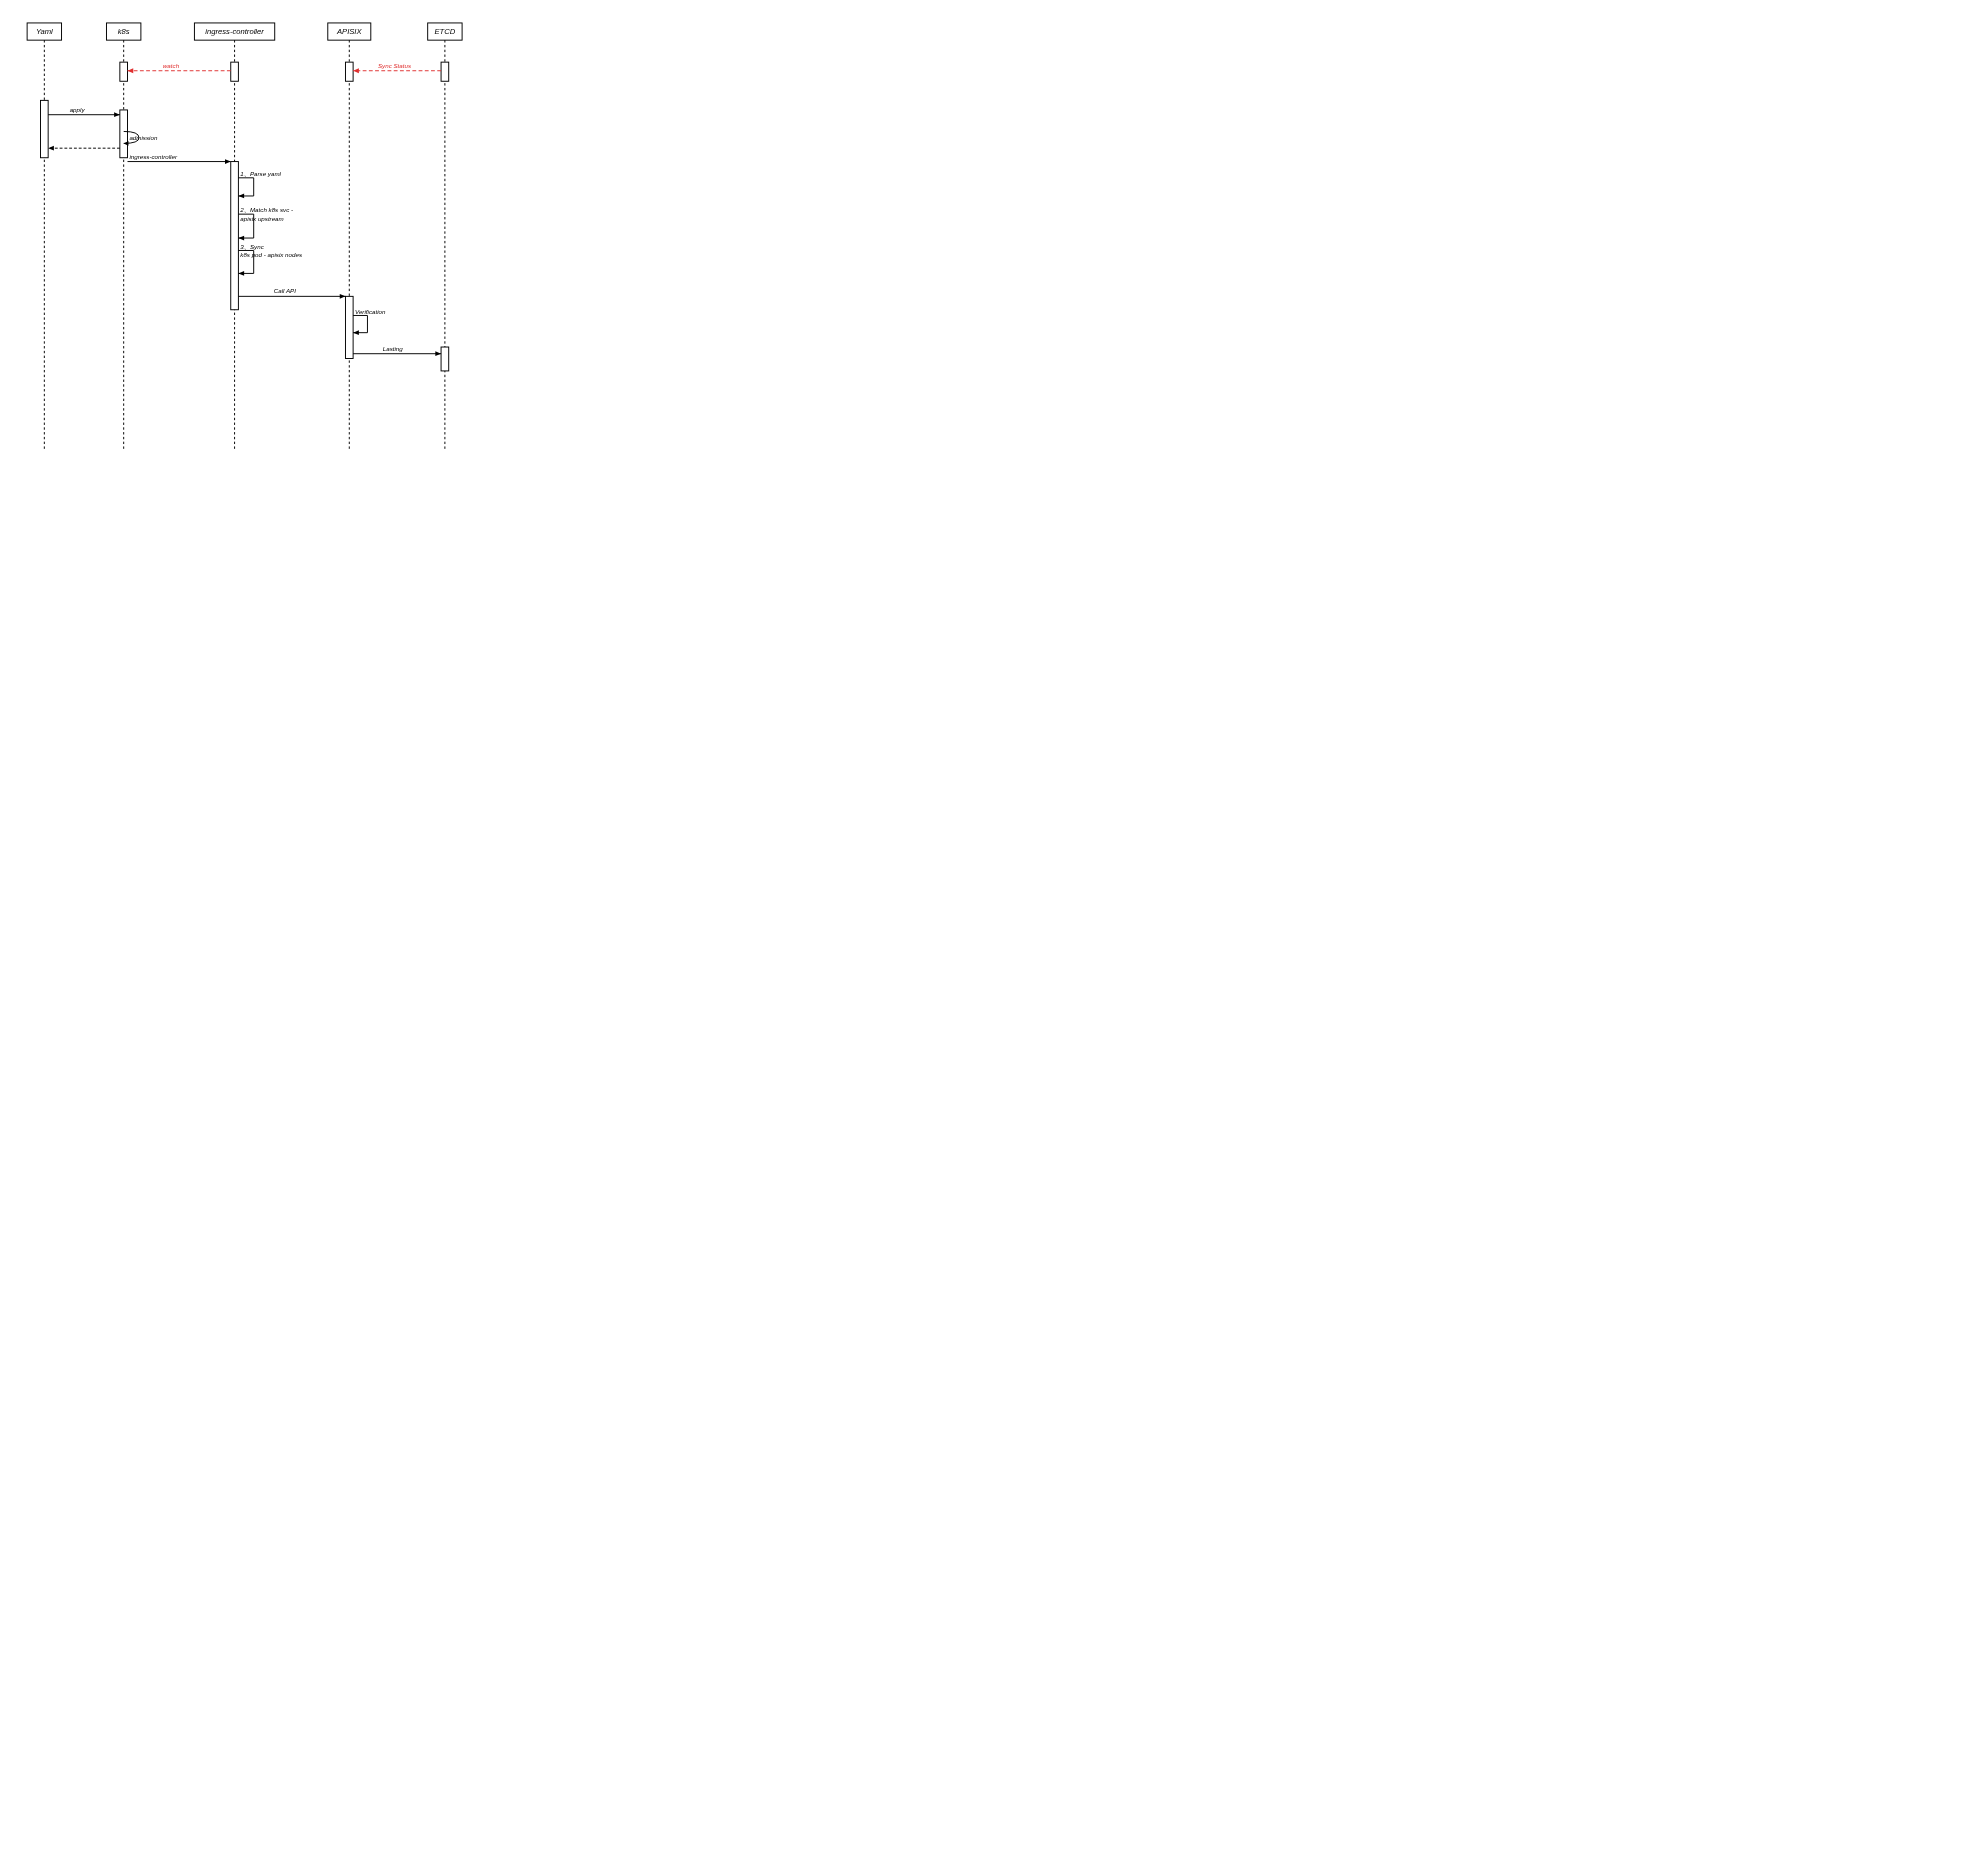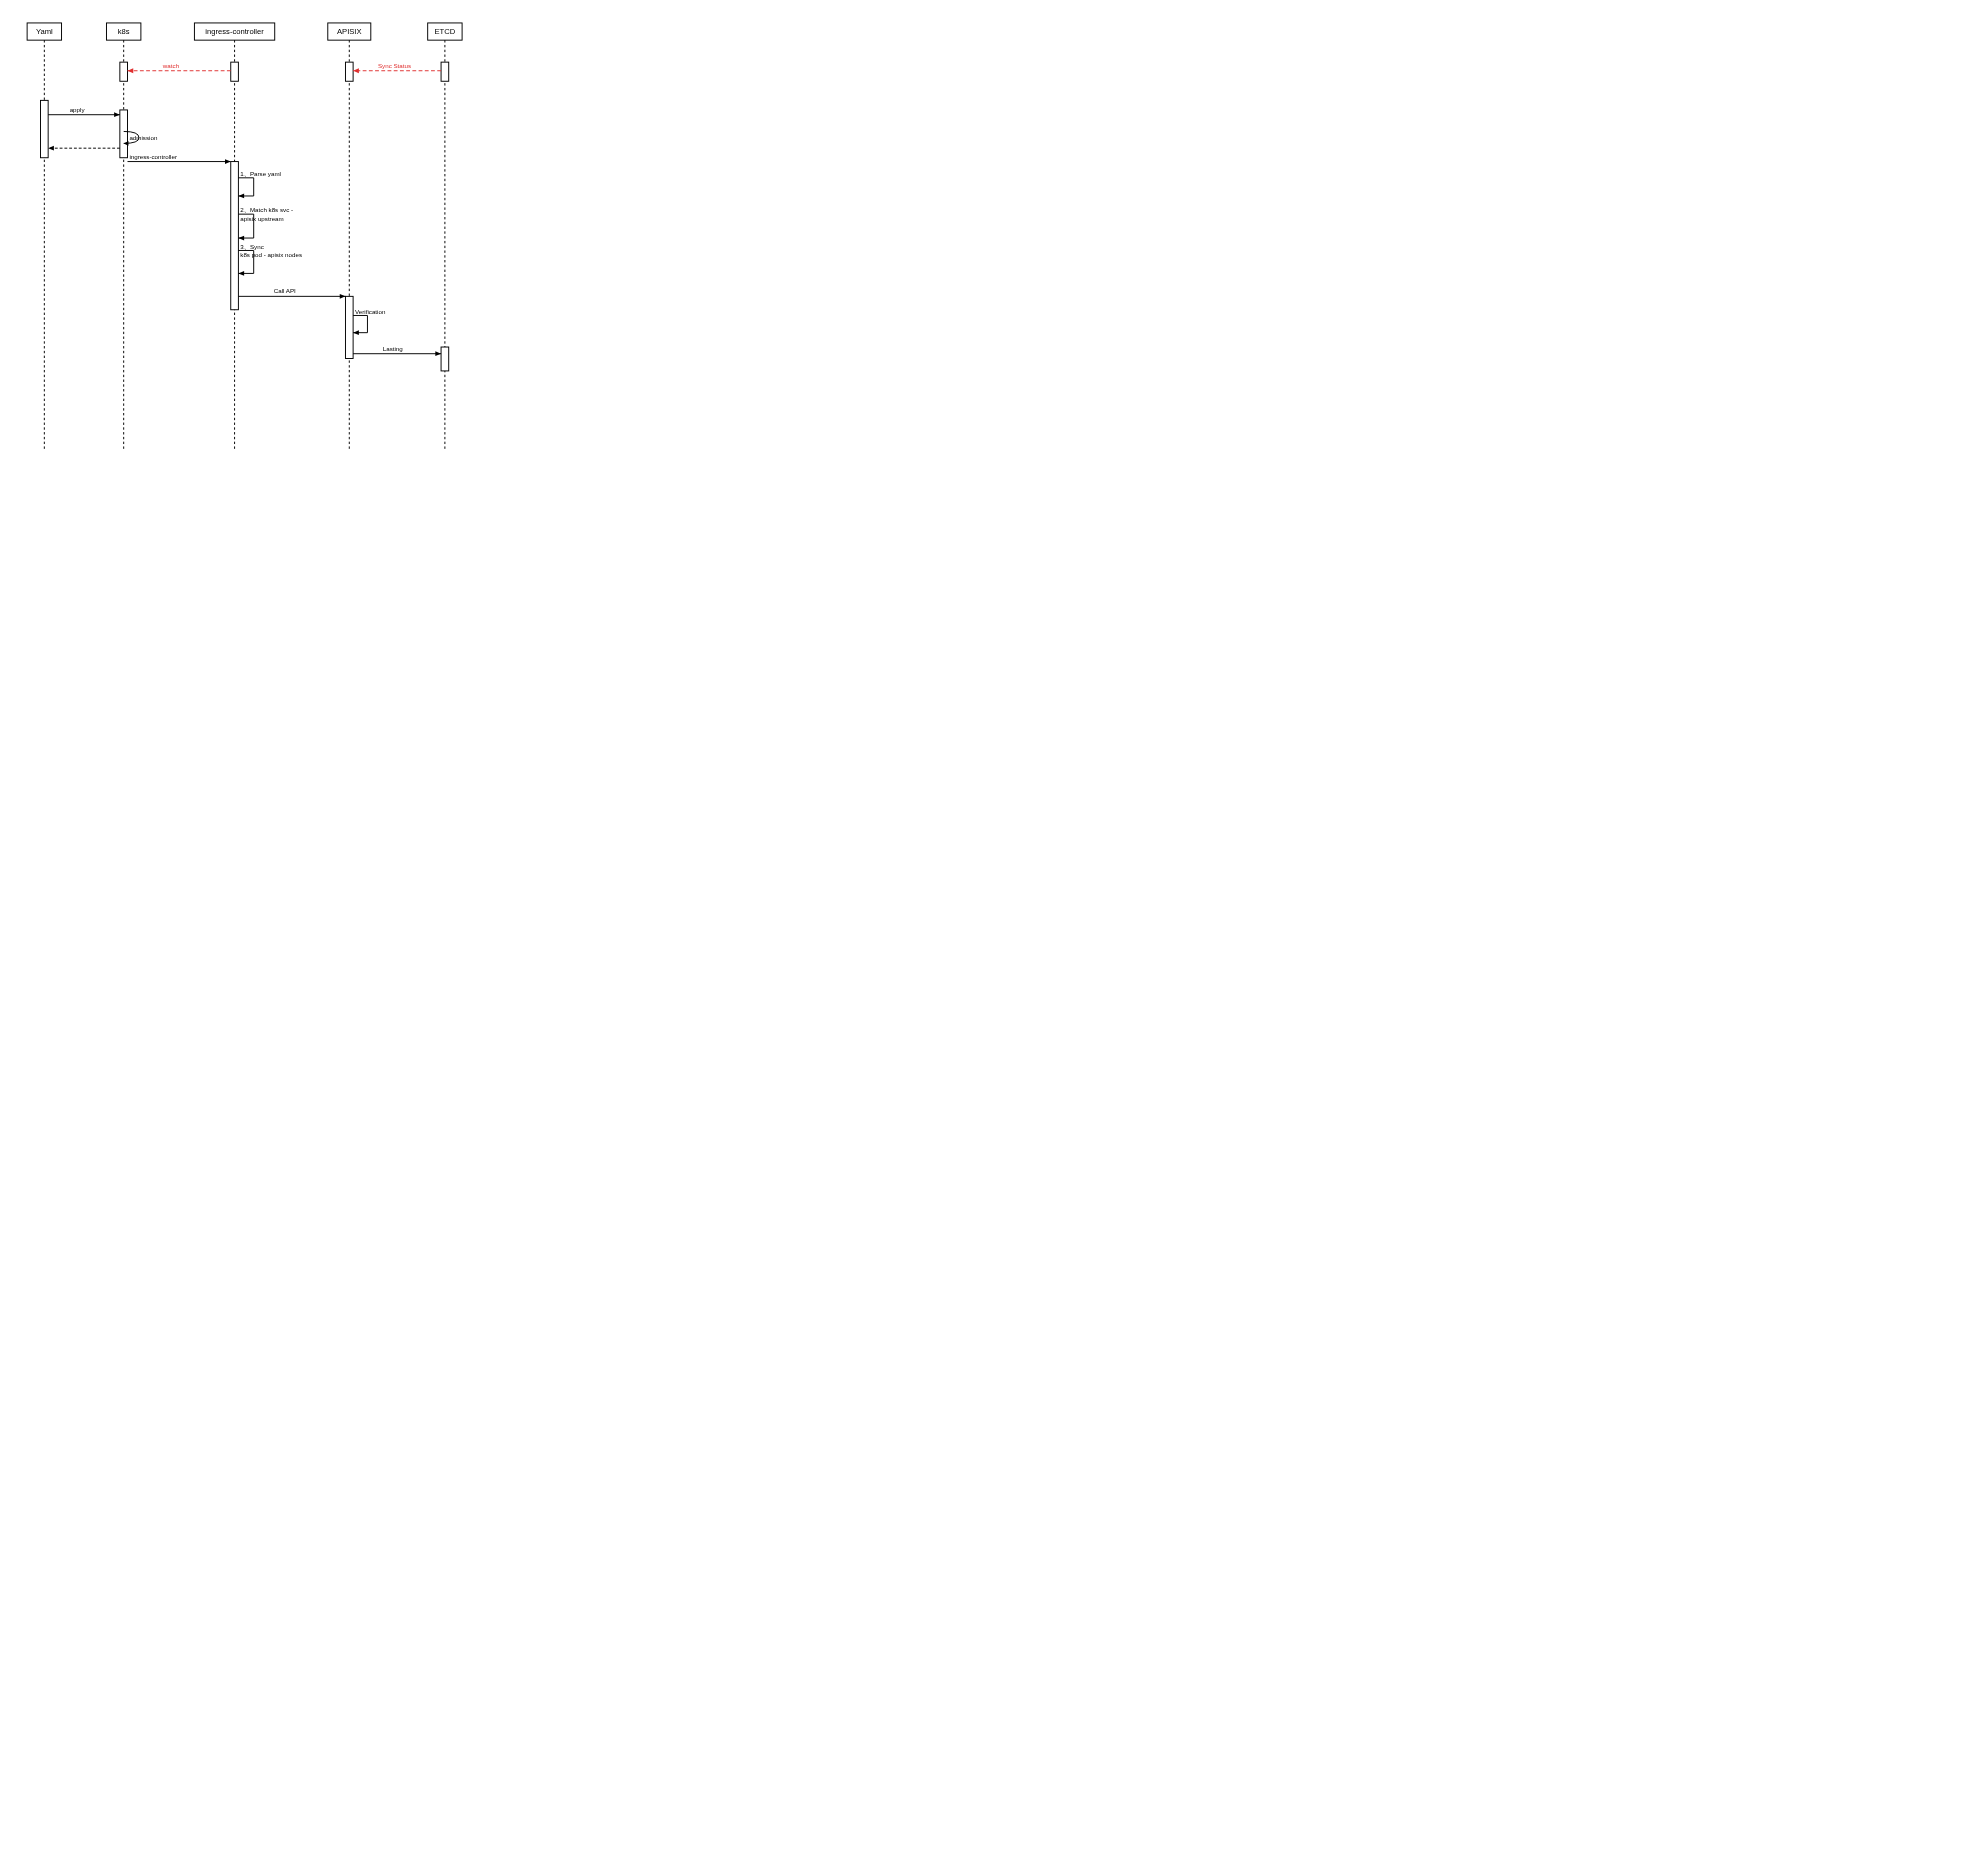--- a/index.html
+++ b/index.html
@@ -8,20 +8,21 @@
       font-family: Arial, sans-serif;
       width: 494px;
       height: 467px;
       position: relative;
       overflow: hidden;
     }
     .diagram-container {
       position: relative;
       width: 494px;
       height: 467px;
+      font-style: italic;
     }
     
     .arrows-svg {
       position: absolute;
       top: 0;
       left: 0;
       width: 494px;
       height: 467px;
       pointer-events: none;
     }

